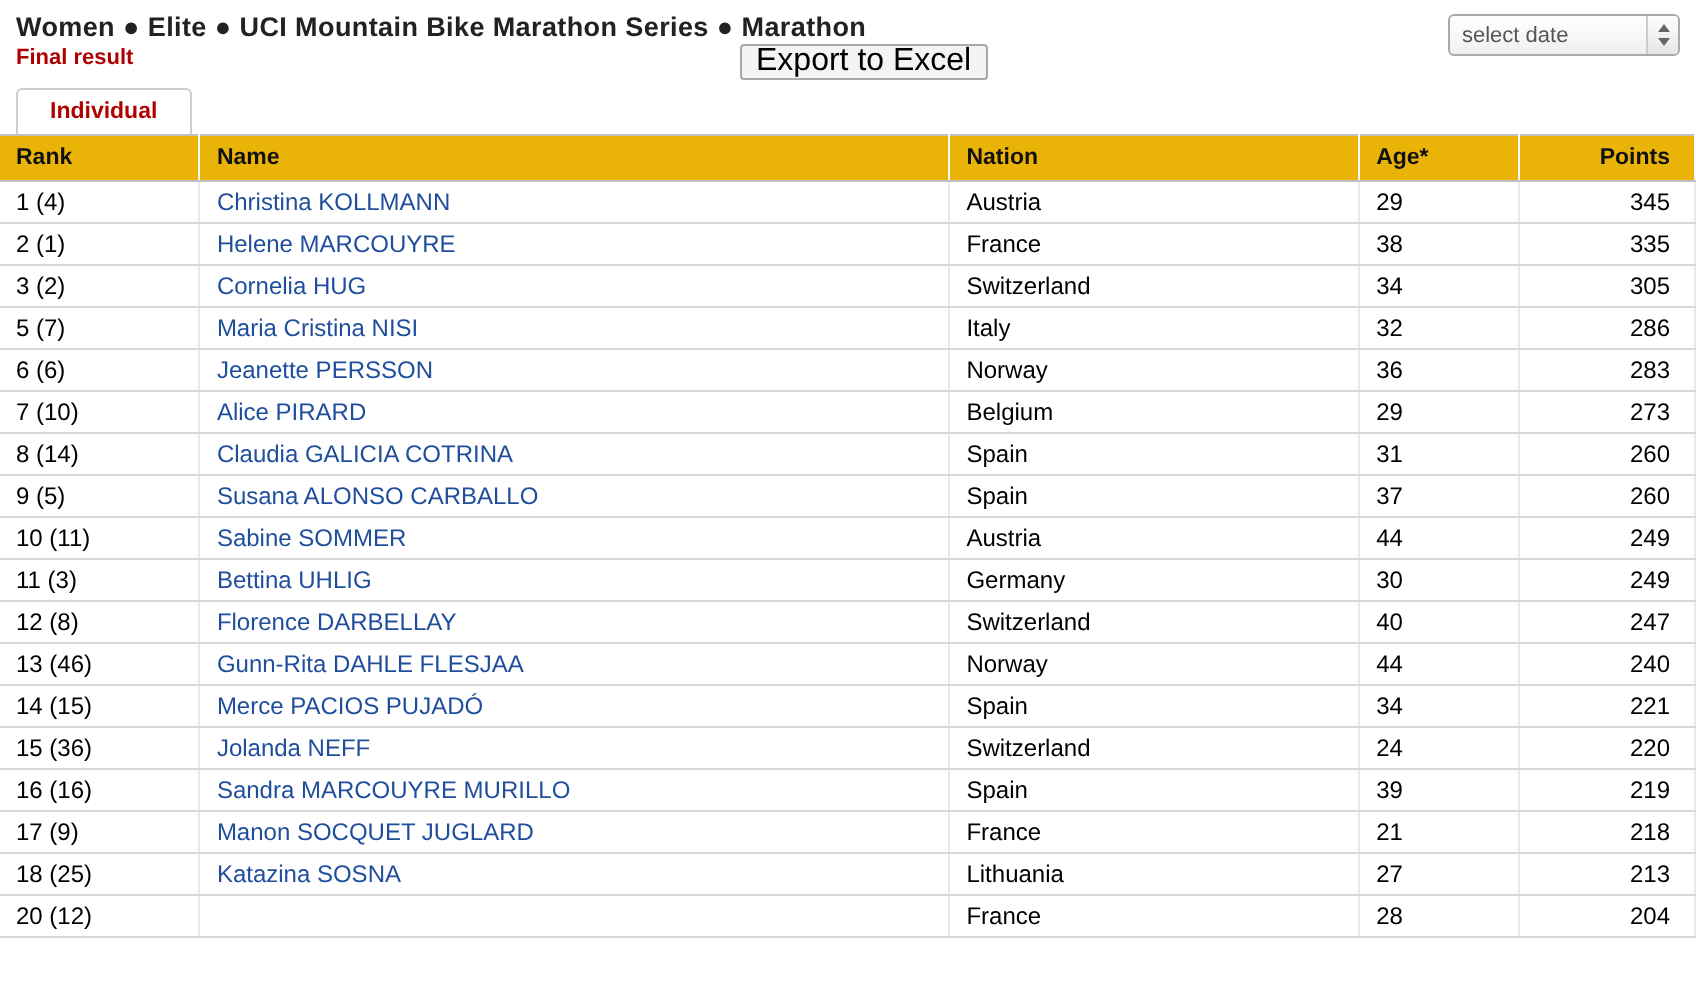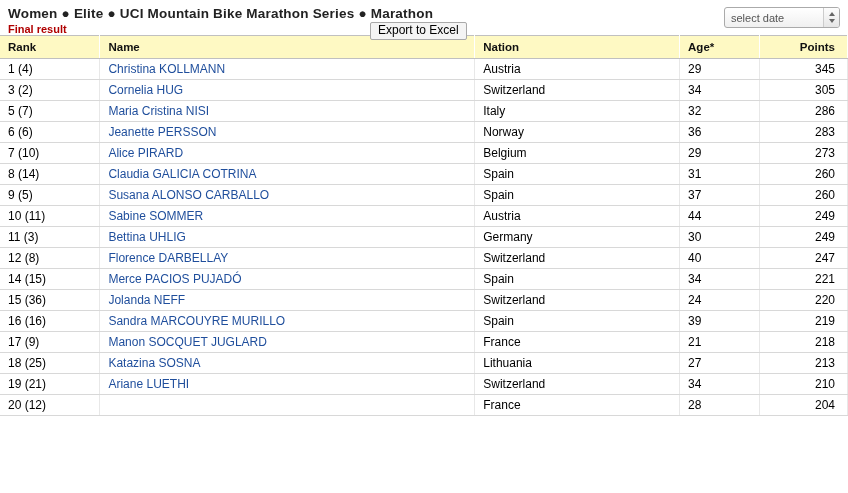--- a/index.html
+++ b/index.html
@@ -42,21 +42,21 @@
     font-weight: bold;
     color: #b00000;
   }
   .export-wrap {
     position: absolute;
     left: 370px;
     top: 22px;
   }
   .export-btn {
     font-family: "Liberation Sans", sans-serif;
-    font-size: 12px;
+    font-size: 16px;
     color: #000;
     background: #f4f4f4;
     border: 1px solid #a9a9a9;
     border-radius: 2px;
     padding: 1px 7px 2px 7px;
     cursor: pointer;
     line-height: 13px;
   }
   
   .date-select-wrap {
@@ -130,21 +130,21 @@
   
   .table-wrap {
     width: 848px;
   }
   table.results {
     width: 848px;
     border-collapse: collapse;
     font-size: 12px;
   }
   table.results thead th {
-    background: #fef9c3;
+    background: #eab308;
     border-top: 1px solid #c0c0c0;
     border-bottom: 1px solid #c0c0c0;
     border-right: 1px solid #ffffff;
     font-weight: bold;
     font-size: 11.5px;
     color: #111111;
     text-align: left;
     padding: 5px 6px 5px 8px;
     height: 22px;
     white-space: nowrap;
@@ -189,20 +189,23 @@
       <select class="date-select">
         <option>select date</option>
       </select>
       <span class="select-arrow">
         <i class="up"></i>
           <i class="dn"></i>
       </span>
     </div>
   </div>
 
+  <div class="tabs">
+    <span class="tab">Individual</span>
+  </div>
 
   <div class="table-wrap">
     <table class="results">
       <colgroup>
         <col class="c-rank">
           <col class="c-name">
           <col class="c-nation">
           <col class="c-age">
           <col class="c-points">
       </colgroup>
@@ -217,20 +220,27 @@
       </thead>
       <tbody id="results-body">
           <tr>
             <td class="rank">1 (4)</td>
             <td class="name"><a href="#">Christina KOLLMANN</a></td>
             <td class="nation">Austria</td>
             <td class="age">29</td>
             <td class="num">345</td>
           </tr>
           <tr>
+            <td class="rank">2 (1)</td>
+            <td class="name"><a href="#">Helene MARCOUYRE</a></td>
+            <td class="nation">France</td>
+            <td class="age">38</td>
+            <td class="num">335</td>
+          </tr>
+          <tr>
             <td class="rank">3 (2)</td>
             <td class="name"><a href="#">Cornelia HUG</a></td>
             <td class="nation">Switzerland</td>
             <td class="age">34</td>
             <td class="num">305</td>
           </tr>
           <tr>
             <td class="rank">5 (7)</td>
             <td class="name"><a href="#">Maria Cristina NISI</a></td>
             <td class="nation">Italy</td>
@@ -280,20 +290,27 @@
             <td class="num">249</td>
           </tr>
           <tr>
             <td class="rank">12 (8)</td>
             <td class="name"><a href="#">Florence DARBELLAY</a></td>
             <td class="nation">Switzerland</td>
             <td class="age">40</td>
             <td class="num">247</td>
           </tr>
           <tr>
+            <td class="rank">13 (46)</td>
+            <td class="name"><a href="#">Gunn-Rita DAHLE FLESJAA</a></td>
+            <td class="nation">Norway</td>
+            <td class="age">44</td>
+            <td class="num">240</td>
+          </tr>
+          <tr>
             <td class="rank">14 (15)</td>
             <td class="name"><a href="#">Merce PACIOS PUJADÓ</a></td>
             <td class="nation">Spain</td>
             <td class="age">34</td>
             <td class="num">221</td>
           </tr>
           <tr>
             <td class="rank">15 (36)</td>
             <td class="name"><a href="#">Jolanda NEFF</a></td>
             <td class="nation">Switzerland</td>
@@ -315,27 +332,20 @@
             <td class="num">218</td>
           </tr>
           <tr>
             <td class="rank">18 (25)</td>
             <td class="name"><a href="#">Katazina SOSNA</a></td>
             <td class="nation">Lithuania</td>
             <td class="age">27</td>
             <td class="num">213</td>
           </tr>
           <tr>
-            <td class="rank">19 (21)</td>
-            <td class="name"><a href="#">Ariane LUETHI</a></td>
-            <td class="nation">Switzerland</td>
-            <td class="age">34</td>
-            <td class="num">210</td>
-          </tr>
-          <tr>
             <td class="rank">20 (12)</td>
             <td class="name"></td>
             <td class="nation">France</td>
             <td class="age">28</td>
             <td class="num">204</td>
           </tr>
         </tbody>
     </table>
   </div>
 

